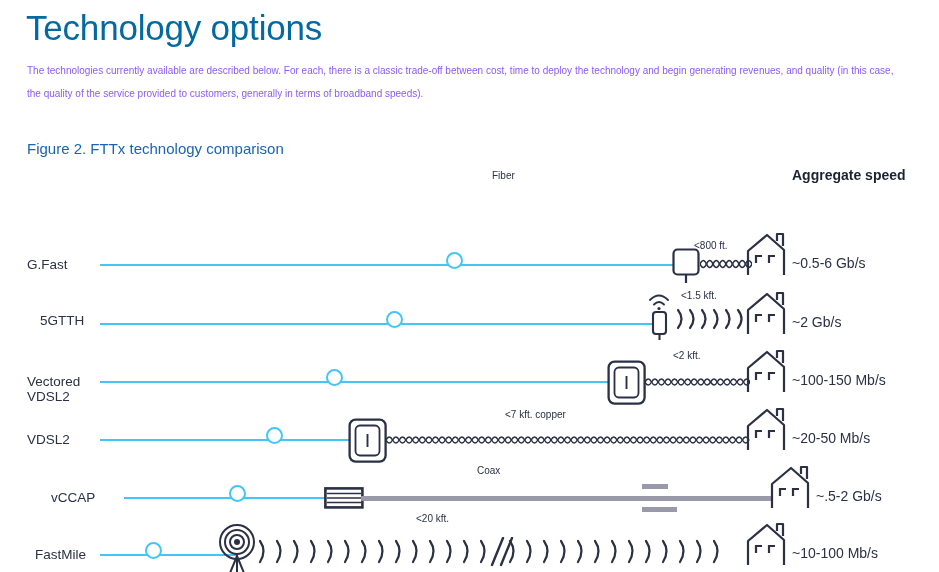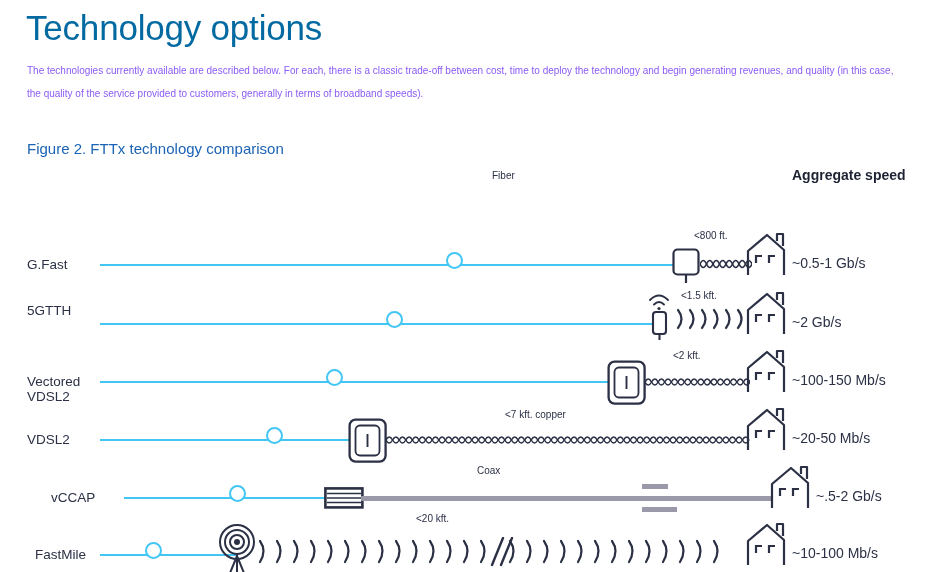--- a/index.html
+++ b/index.html
@@ -151,35 +151,35 @@
     </div>
 
     <div class="icon-abs" style="left:700px; top:31px;">
       <svg width="52" height="16" viewBox="0 0 52 16" preserveAspectRatio="none">
         <g fill="none" stroke="#2b3045" stroke-width="1.6">
           <path d="M0 8 Q3.25 1 6.5 8 T13 8 T19.5 8 T26 8 T32.5 8 T39 8 T45.5 8 T52 8"></path>
           <path d="M0 8 Q3.25 15 6.5 8 T13 8 T19.5 8 T26 8 T32.5 8 T39 8 T45.5 8 T52 8"></path>
         </g>
       </svg>
     </div>
-    <div class="seg-label" style="left:694px; top:5px;">&lt;800 ft.</div>
-
-    <div class="icon-abs" style="left:744px; top:6px;">
-      <svg width="46" height="46" viewBox="0 0 46 46">
-        <path d="M4 44 V20 L23 4 L40 19 V44" fill="none" stroke="#2b3045" stroke-width="2.2" stroke-linejoin="round"></path>
-        <path d="M33 10 V3 H39 V15" fill="none" stroke="#2b3045" stroke-width="2.2" stroke-linejoin="round"></path>
-        <path d="M12 32 V25 H18" fill="none" stroke="#2b3045" stroke-width="2.2"></path>
-        <path d="M25 32 V25 H31" fill="none" stroke="#2b3045" stroke-width="2.2"></path>
-      </svg>
-    </div>
-    <div class="speed-label">~0.5-1 Gb/s</div>
+    <div class="seg-label" style="left:694px; top:15px;">&lt;800 ft.</div>
+
+    <div class="icon-abs" style="left:744px; top:6px;">
+      <svg width="46" height="46" viewBox="0 0 46 46">
+        <path d="M4 44 V20 L23 4 L40 19 V44" fill="none" stroke="#2b3045" stroke-width="2.2" stroke-linejoin="round"></path>
+        <path d="M33 10 V3 H39 V15" fill="none" stroke="#2b3045" stroke-width="2.2" stroke-linejoin="round"></path>
+        <path d="M12 32 V25 H18" fill="none" stroke="#2b3045" stroke-width="2.2"></path>
+        <path d="M25 32 V25 H31" fill="none" stroke="#2b3045" stroke-width="2.2"></path>
+      </svg>
+    </div>
+    <div class="speed-label">~0.5-6 Gb/s</div>
   </div>
 
   <div class="row" style="top:284px;">
-    <div class="row-label" style="top:19px;">5GTTH</div>
+    <div class="row-label" style="top:29px;margin-left:13px;">5GTTH</div>
     <div class="fiber-line" style="left:100px; width:555px;"></div>
     <div class="node-circle" style="left:386px;"></div>
 
     <div class="icon-abs" style="left:646px; top:4px;">
       <svg width="28" height="52" viewBox="0 0 28 52">
         <g fill="none" stroke="#2b3045" stroke-width="1.9" stroke-linecap="round">
           <path d="M4 12 Q13 3 22 12"></path>
           <path d="M8 16.5 Q13 11.5 18 16.5"></path>
         </g>
         <circle cx="13" cy="20.5" r="1.6" fill="#2b3045"></circle>

